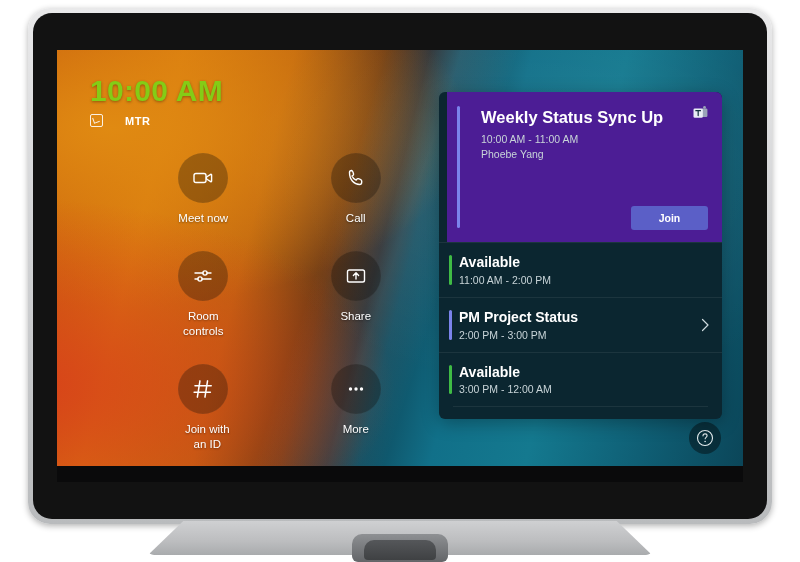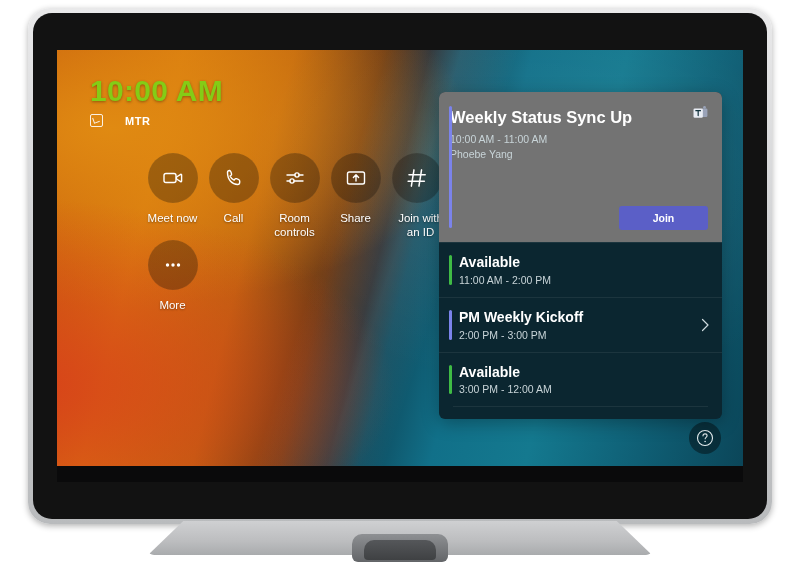--- a/index.html
+++ b/index.html
@@ -157,26 +157,26 @@
   .mtr-label {
     font-size: 11px;
     font-weight: bold;
     color: #ffffff;
     letter-spacing: 0.6px;
   }
 
   
   .actions {
     position: absolute;
-    left: 85px;
+    left: 70px;
     top: 103px;
     width: 305px;
     display: grid;
-    grid-template-columns: repeat(5, 1fr);
-    row-gap: 0;
+    grid-template-columns: repeat(2, 1fr);
+    row-gap: 26px;
   }
   .action {
     display: flex;
     flex-direction: column;
     align-items: center;
     cursor: pointer;
   }
   .action-circle {
     width: 50px;
     height: 50px;
@@ -236,23 +236,24 @@
     right: 21px;
     top: 42px;
     width: 283px;
     border-radius: 6px;
     overflow: hidden;
     background: #0b2630;
     box-shadow: 0 4px 18px rgba(0,0,0,0.30);
   }
   .meeting-card {
     position: relative;
-    background: #737373;
-    padding: 16px 16px 14px 11px;
+    background: #4c1d95;
+    padding: 16px 16px 14px 34px;
     min-height: 120px;
+    margin-left: 8px;
   }
   .accent-bar {
     position: absolute;
     left: 10px;
     top: 14px;
     bottom: 14px;
     width: 2.5px;
     border-radius: 2px;
     background: #7b83eb;
   }
@@ -277,21 +278,21 @@
     position: absolute;
     right: 14px;
     top: 14px;
     width: 15px;
     height: 14px;
   }
   .join-btn {
     position: absolute;
     right: 14px;
     bottom: 12px;
-    width: 89px;
+    width: 77px;
     height: 24px;
     background: #5b5fc7;
     border: none;
     border-radius: 3px;
     color: #ffffff;
     font-size: 10.5px;
     font-weight: bold;
     font-family: "Liberation Sans", sans-serif;
     cursor: pointer;
   }
@@ -449,21 +450,21 @@
       </div>
 
       <div class="agenda-item">
         <span class="agenda-bar" style="background:#3fbb45;"></span>
         <div class="agenda-title">Available</div>
         <div class="agenda-time">11:00 AM - 2:00 PM</div>
       </div>
 
       <div class="agenda-item">
         <span class="agenda-bar" style="background:#7b83eb;"></span>
-        <div class="agenda-title">PM Weekly Kickoff</div>
+        <div class="agenda-title">PM Project Status</div>
         <div class="agenda-time">2:00 PM - 3:00 PM</div>
         <svg class="chevron" width="9" height="14" viewBox="0 0 9 14" fill="none">
           <path d="M1.5 1.5L7 7l-5.5 5.5" stroke="#cfdbdf" stroke-width="1.2" stroke-linecap="round" stroke-linejoin="round"></path>
         </svg>
       </div>
 
       <div class="agenda-item">
         <span class="agenda-bar" style="background:#3fbb45;"></span>
         <div class="agenda-title">Available</div>
         <div class="agenda-time">3:00 PM - 12:00 AM</div>

